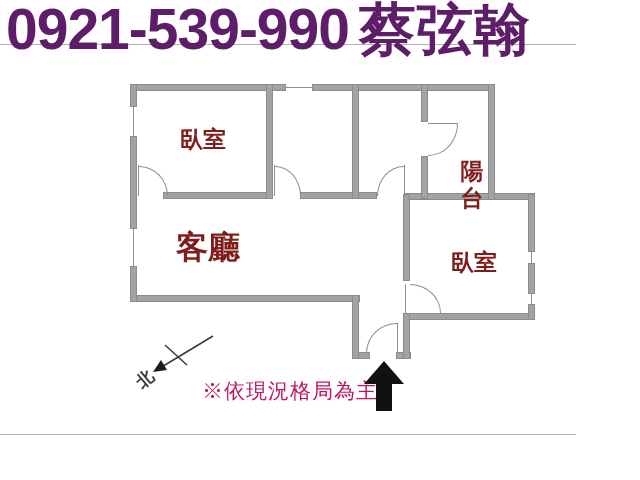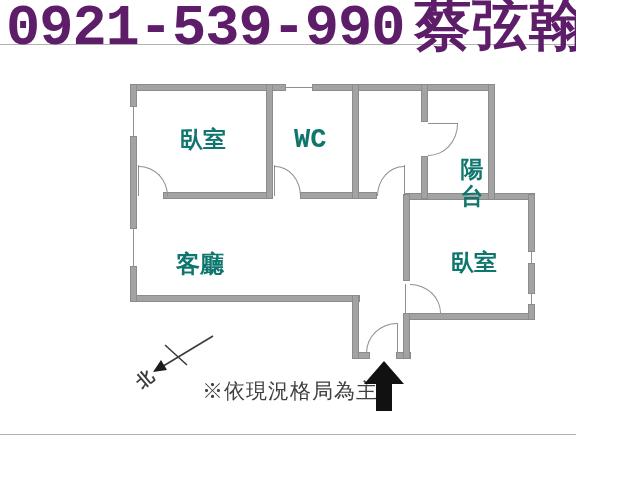--- a/index.html
+++ b/index.html
@@ -1,17 +1,17 @@
 <!DOCTYPE html>
 <html><head>
 <meta charset="utf-8">
 <style>
   html,body{margin:0;padding:0;background:#ffffff;}
   #root{position:relative;width:576px;height:480px;overflow:hidden;
-        font-family:Liberation Mono, monospace;background:#fff;}
+        font-family:Liberation Sans, sans-serif;background:#fff;}
 
   .divider{position:absolute;left:0;width:640px;height:1px;background:#b2b2b2;}
 
   
   .header{position:absolute;left:6px;top:-2px;width:634px;white-space:nowrap;
           font-size:57px;line-height:62px;font-weight:bold;color:#5e1d68;
           letter-spacing:-1px;z-index:5;}
   .header .agent{margin-left:10px;letter-spacing:0;}
 
   
@@ -24,24 +24,24 @@
   .win{position:absolute;background:#909090;z-index:2;}
 
   
   .arc{position:absolute;box-sizing:border-box;z-index:2;}
   .arc.tr{border-top:1px solid #8f8f8f;border-right:1px solid #8f8f8f;border-top-right-radius:100% 100%;}
   .arc.tl{border-top:1px solid #8f8f8f;border-left:1px solid #8f8f8f;border-top-left-radius:100% 100%;}
   .arc.br{border-bottom:1px solid #8f8f8f;border-right:1px solid #8f8f8f;border-bottom-right-radius:100% 100%;}
   .leaf{position:absolute;background:#8f8f8f;z-index:2;}
 
   
-  .label{position:absolute;color:#0f766e;font-weight:bold;z-index:3;white-space:nowrap;}
+  .label{position:absolute;color:#7f1d1d;font-weight:bold;z-index:3;white-space:nowrap;}
   .label.vert{white-space:normal;word-break:break-all;text-align:center;margin-top:44px;}
 
-  .note{position:absolute;left:202px;top:377px;font-size:21px;color:#404040;
+  .note{position:absolute;left:202px;top:377px;font-size:21px;color:#be185d;
         letter-spacing:1px;z-index:3;white-space:nowrap;}
 
   
   .arrow-head{position:absolute;left:364px;top:361px;width:0;height:0;z-index:4;
               border-left:20px solid transparent;border-right:20px solid transparent;
               border-bottom:23px solid #111;}
   .arrow-stem{position:absolute;left:376px;top:383px;width:16px;height:28px;
               background:#111;z-index:4;}
 
   .compass{position:absolute;left:130px;top:326px;z-index:3;}
@@ -99,23 +99,22 @@
   <div class="leaf" style="left:428px;top:123px;width:30px;height:1px"></div>
   <div class="arc br" style="left:428px;top:124px;width:30px;height:32px"></div>
 
   <div class="leaf" style="left:405px;top:284px;width:1px;height:30px"></div>
   <div class="arc tr" style="left:410px;top:284px;width:31px;height:29px"></div>
 
   <div class="leaf" style="left:397px;top:323px;width:1px;height:30px"></div>
   <div class="arc tl" style="left:366px;top:323px;width:31px;height:30px"></div>
 
   <div class="label" style="left:180px;top:124px;font-size:23px">臥室</div>
-  <div class="label" style="left:294px;top:125px;font-size:27px">WC</div>
   <div class="label vert" style="left:459px;top:114px;width:26px;font-size:23px;line-height:27px">陽台</div>
-  <div class="label" style="left:176px;top:248px;font-size:24px">客廳</div>
+  <div class="label" style="left:176px;top:226px;font-size:32px">客廳</div>
   <div class="label" style="left:451px;top:247px;font-size:23px">臥室</div>
 
   <div class="note">※依現況格局為主</div>
 
   <div class="arrow-head"></div>
   <div class="arrow-stem"></div>
 
   <svg class="compass" width="95" height="70" viewBox="0 0 95 70">
     <line x1="83" y1="10" x2="30" y2="42" stroke="#3a3a3a" stroke-width="1.5"></line>
     <line x1="35" y1="19" x2="57" y2="39" stroke="#3a3a3a" stroke-width="1.5"></line>

